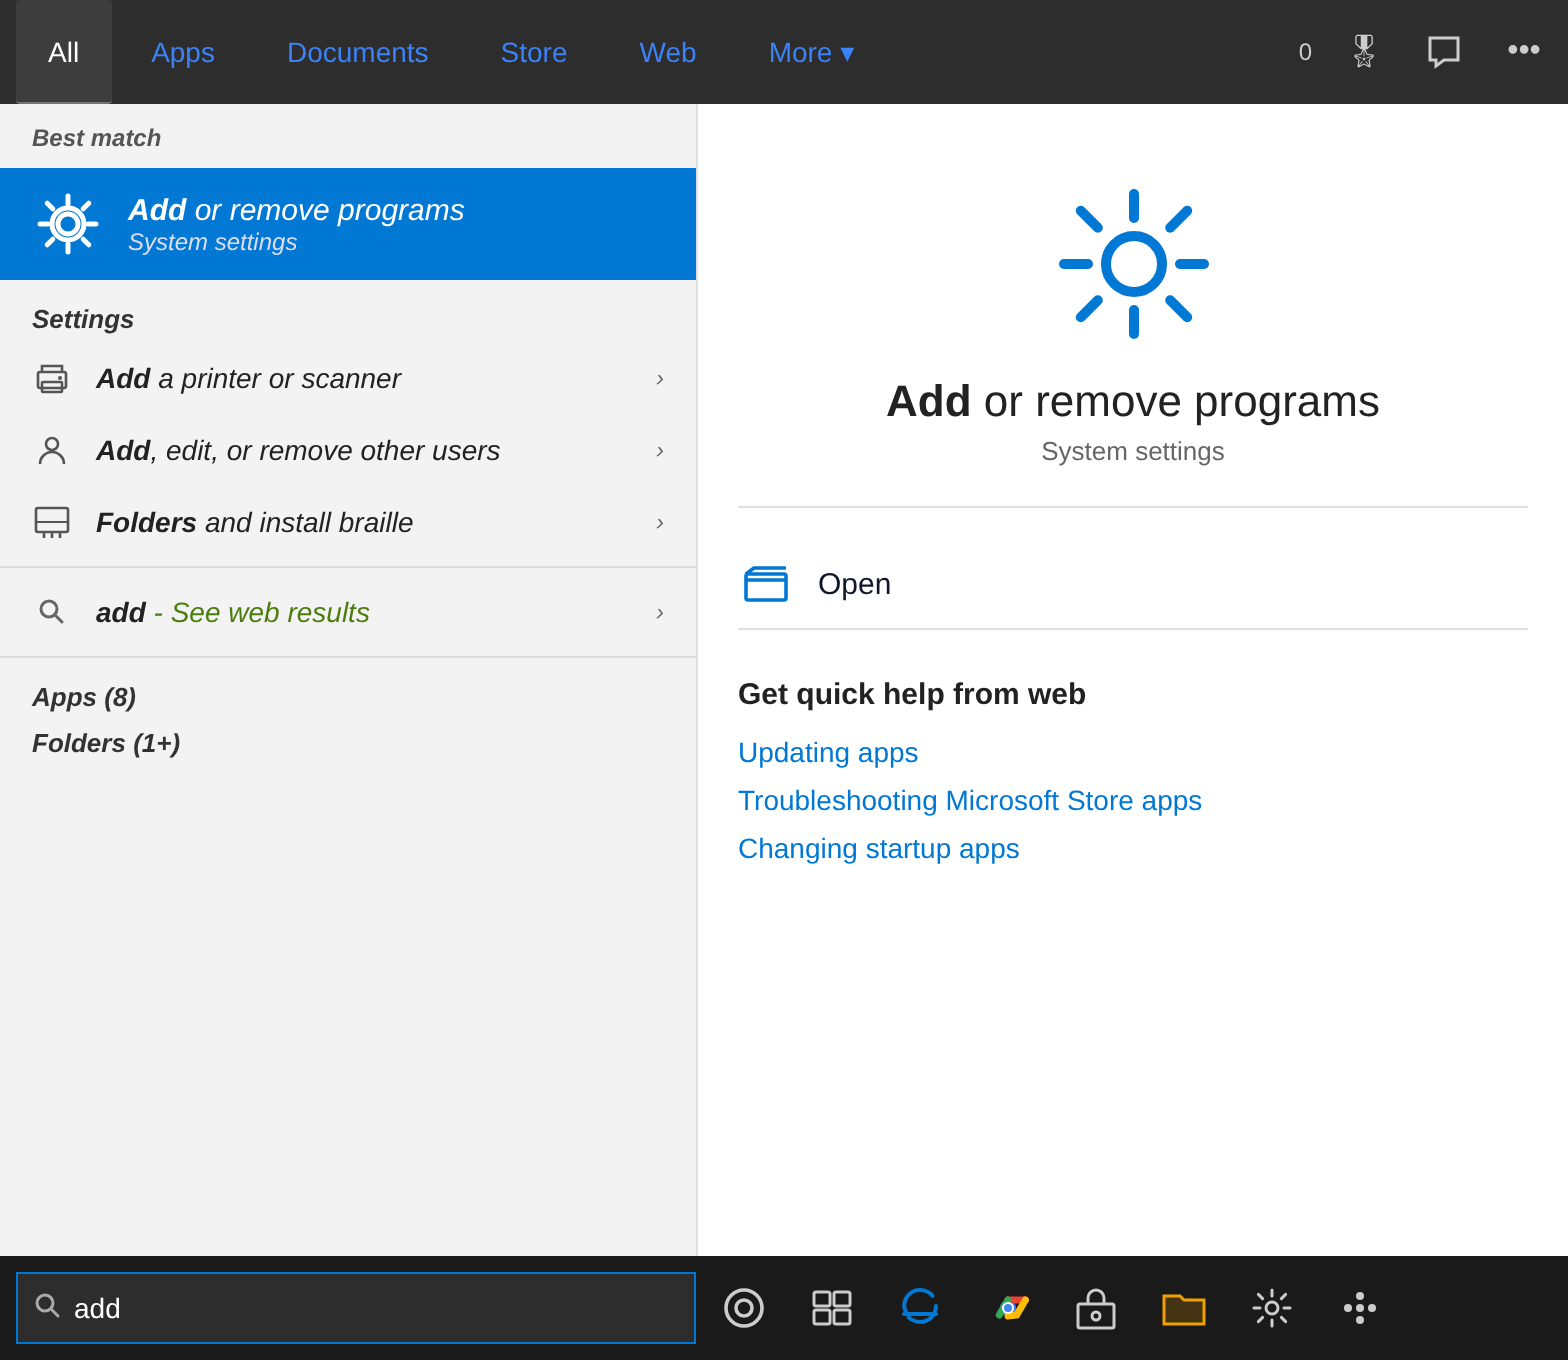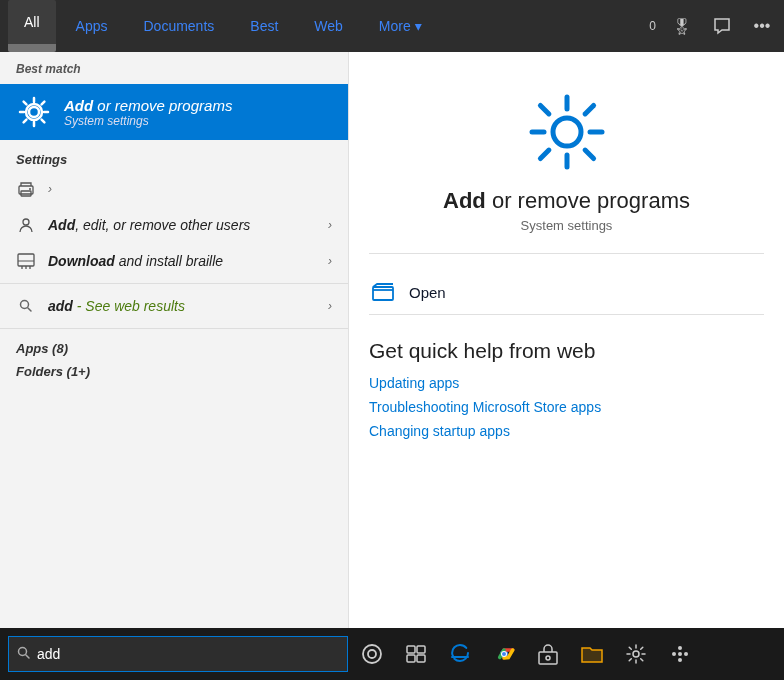--- a/index.html
+++ b/index.html
@@ -20,21 +20,21 @@
       padding: 6px 16px;
       cursor: pointer;
       border-radius: 2px;
       height: 52px;
       display: flex;
       align-items: center;
     }
     .nav-tab.active {
       background: #3d3d3d;
       color: #fff;
-      border-bottom: 8px solid #737373;
+      border-bottom: 1px solid #737373;
     }
     .nav-right {
       margin-left: auto;
       display: flex;
       align-items: center;
       gap: 12px;
       color: #ccc;
     }
     .nav-badge {
       font-size: 12px;
@@ -243,22 +243,22 @@
       display: flex;
       align-items: center;
       justify-content: center;
     }
     .action-label {
       font-size: 15px;
       color: #0f172a;
     }
 
     .quick-help-title {
-      font-size: 21px;
-      font-weight: 400;
+      font-size: 15px;
+      font-weight: 700;
       color: #222;
       width: 100%;
       margin: 8px 0 8px 0;
     }
 
     .help-link {
       font-size: 14px;
       color: #0078d4;
       width: 100%;
       padding: 4px 0;
@@ -325,21 +325,21 @@
   <div class="nav-tab active">
     <span>All</span>
   </div>
   <div class="nav-tab">
     <span>Apps</span>
   </div>
   <div class="nav-tab">
     <span>Documents</span>
   </div>
   <div class="nav-tab">
-    <span>Best</span>
+    <span>Store</span>
   </div>
   <div class="nav-tab">
     <span>Web</span>
   </div>
   <div class="nav-tab">
     <span>More ▾</span>
   </div>
   <div class="nav-right">
     <span class="nav-badge">0</span>
     <div class="nav-icon">🎖</div>
@@ -377,20 +377,23 @@
 
     <div class="list-item">
       <div class="list-item-icon">
         <svg width="18" height="18" viewBox="0 0 18 18" fill="none">
           <rect x="2" y="6" width="14" height="8" rx="1" stroke="#555" stroke-width="1.3"></rect>
           <rect x="4" y="11" width="10" height="5" rx="0.5" stroke="#555" stroke-width="1.3"></rect>
           <path d="M4 6V3h10v3" stroke="#555" stroke-width="1.3"></path>
           <circle cx="13" cy="9" r="1" fill="#555"></circle>
         </svg>
       </div>
+      <div class="list-item-text">
+        <span class="bold">Add</span><span> a printer or scanner</span>
+      </div>
       <div class="list-item-arrow">›</div>
     </div>
 
     <div class="list-item">
       <div class="list-item-icon">
         <svg width="18" height="18" viewBox="0 0 18 18" fill="none">
           <circle cx="9" cy="6" r="3" stroke="#555" stroke-width="1.3"></circle>
           <path d="M3 16c0-3.3 2.7-6 6-6s6 2.7 6 6" stroke="#555" stroke-width="1.3"></path>
         </svg>
       </div>
@@ -402,21 +405,21 @@
 
     <div class="list-item">
       <div class="list-item-icon">
         <svg width="18" height="18" viewBox="0 0 18 18" fill="none">
           <rect x="1" y="2" width="16" height="12" rx="1" stroke="#555" stroke-width="1.3"></rect>
           <path d="M1 9h16" stroke="#555" stroke-width="1"></path>
           <path d="M5 14v3M9 14v3M13 14v3" stroke="#555" stroke-width="1.3"></path>
         </svg>
       </div>
       <div class="list-item-text">
-        <span class="bold">Download</span><span> and install braille</span>
+        <span class="bold">Folders</span><span> and install braille</span>
       </div>
       <div class="list-item-arrow">›</div>
     </div>
 
     <div class="section-divider"></div>
 
 
     <div class="web-search-item">
       <div class="web-search-icon">
         <svg width="16" height="16" viewBox="0 0 16 16" fill="none">

